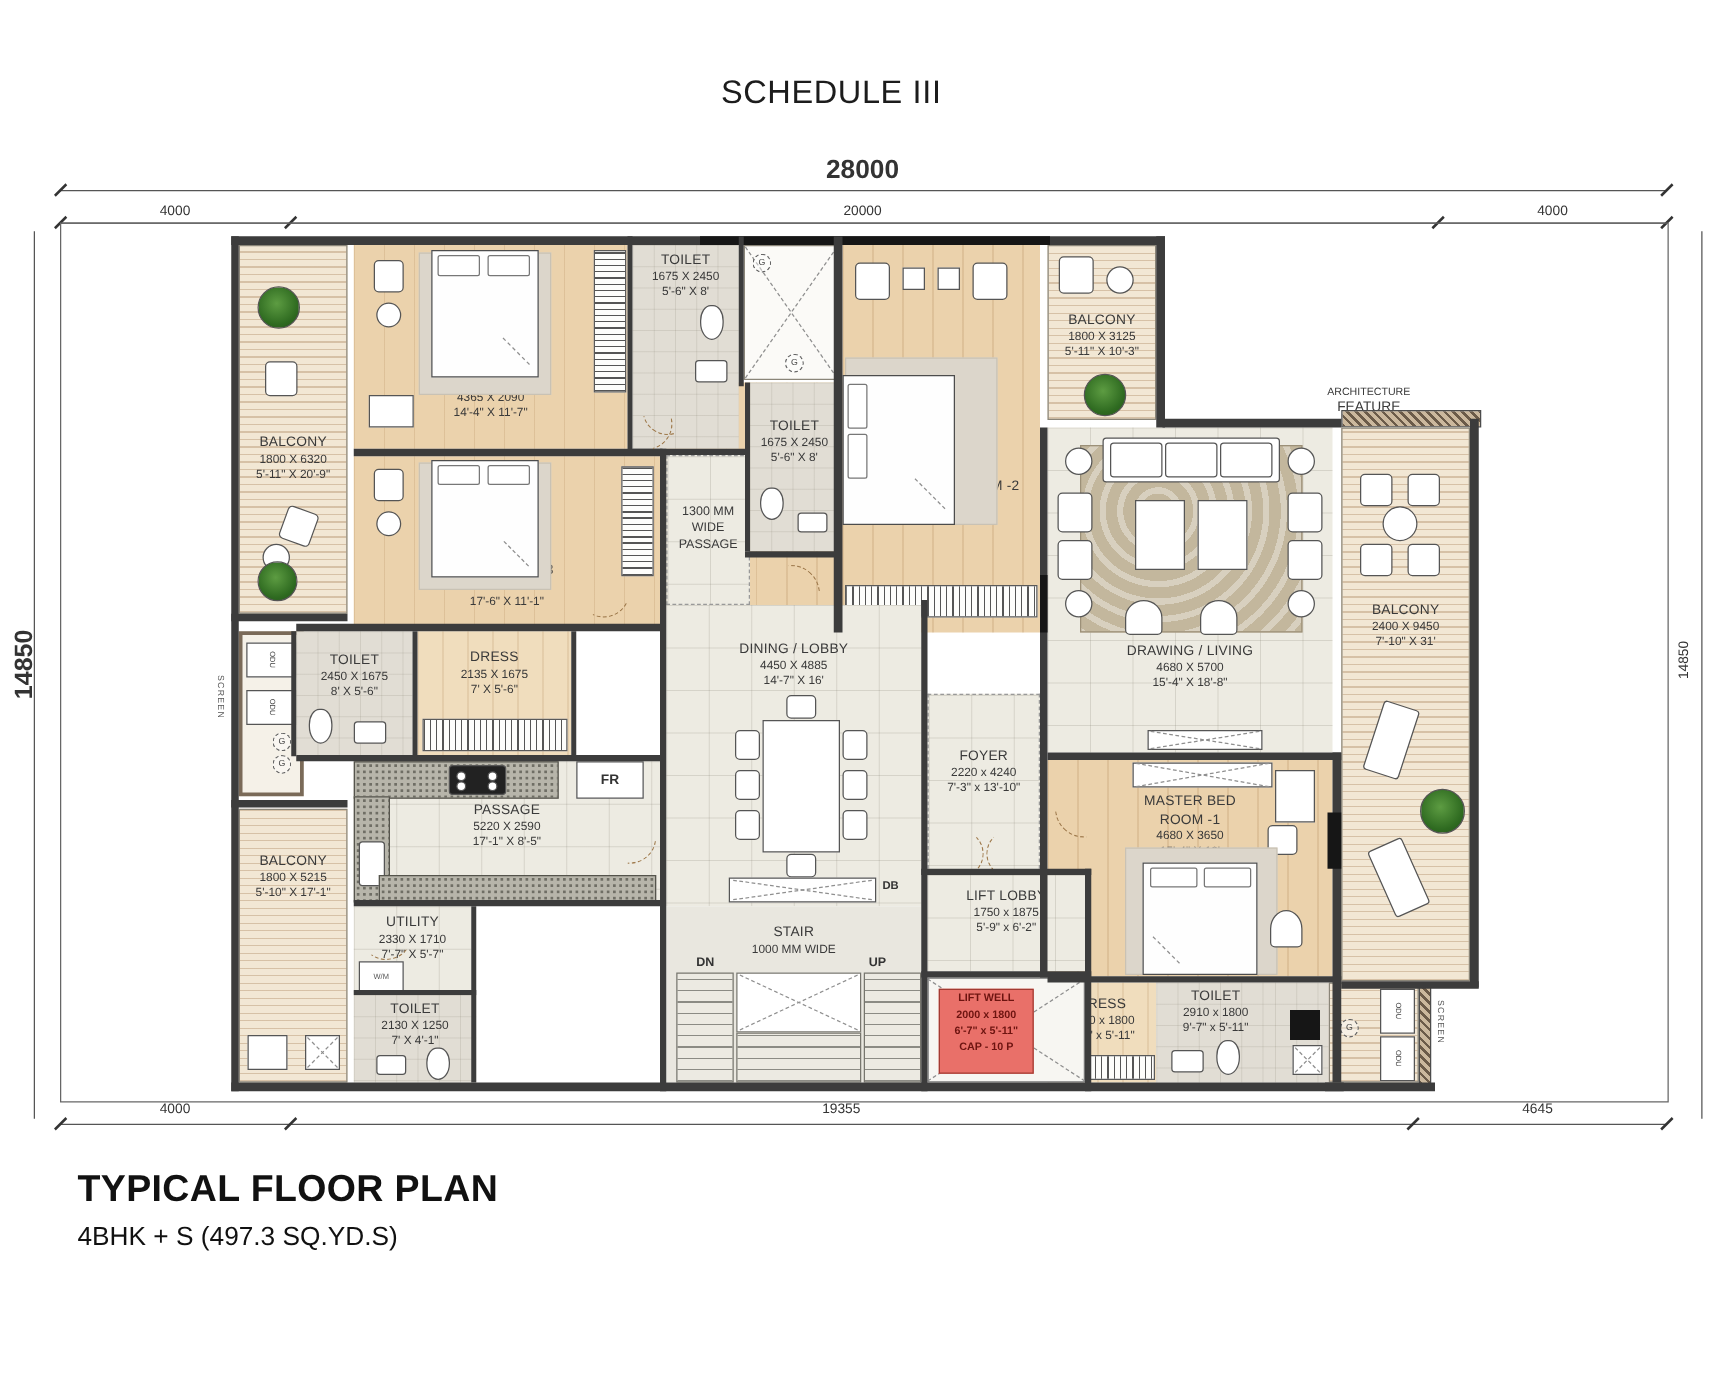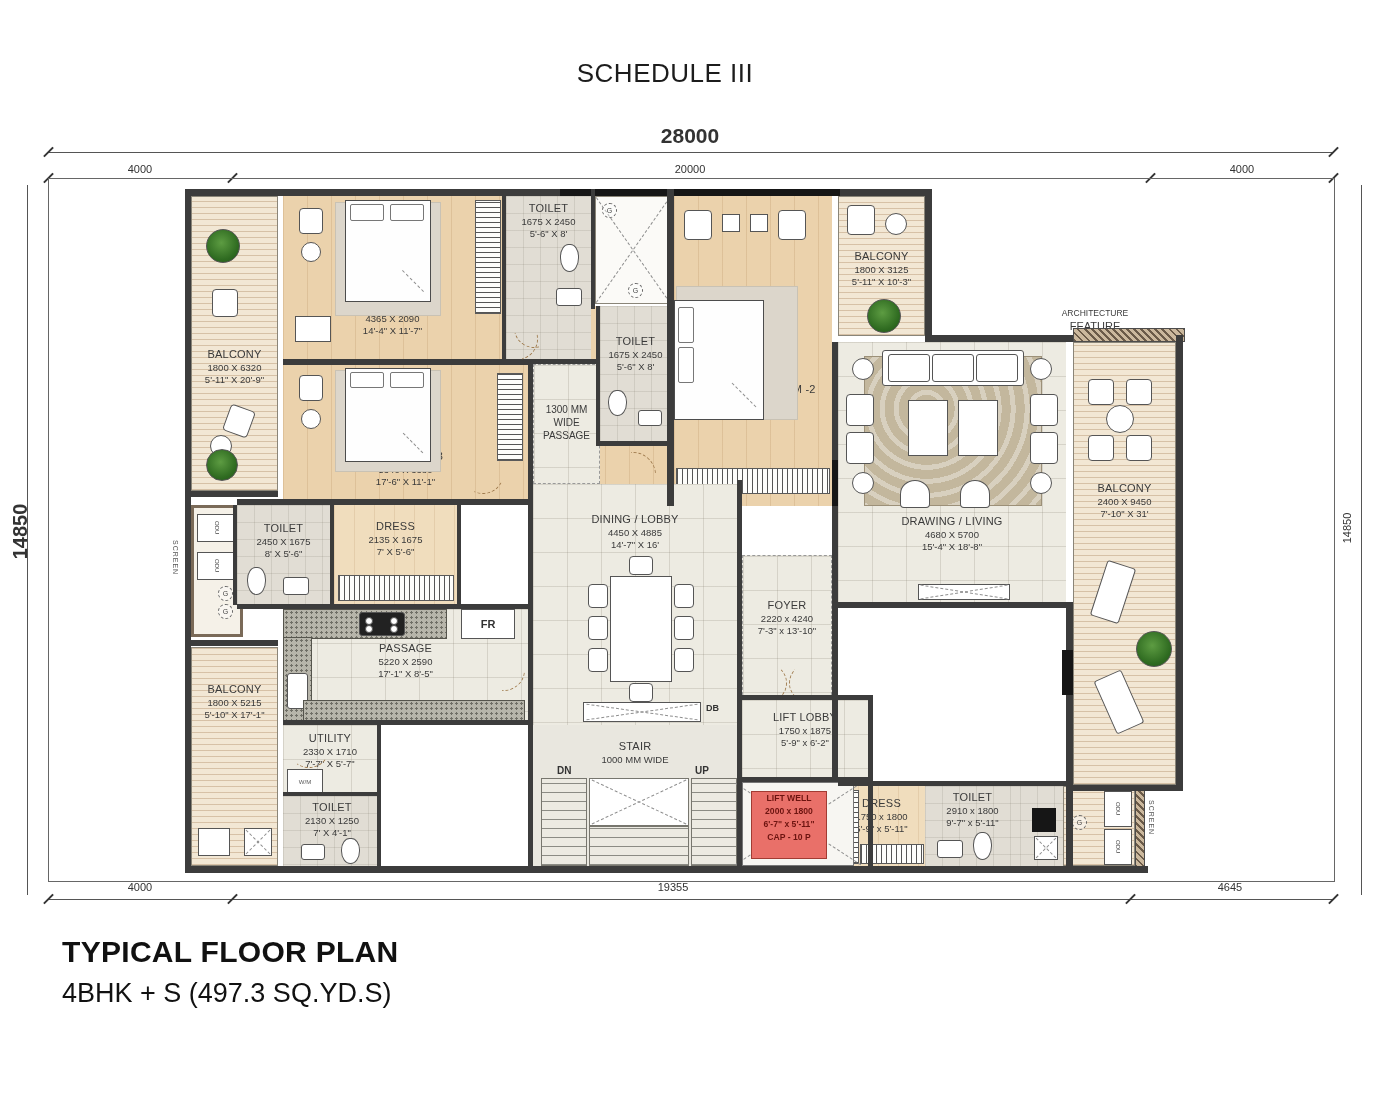--- a/index.html
+++ b/index.html
@@ -50,21 +50,21 @@
   .tinybox{position:absolute;background:#fff;border:1.1px solid #555;display:flex;align-items:center;justify-content:center}
   .vrot{transform:rotate(-90deg)}
 </style>
 </head>
 <body>
 
 <div class="sheet">
 
   <div class="abs" style="left:480px;top:58px;width:370px;text-align:center;font-size:26px;color:#1c1c1c;letter-spacing:.5px">SCHEDULE III</div>
   <div class="abs" style="left:62px;top:935px;font-size:30px;font-weight:800;color:#111;letter-spacing:.3px">TYPICAL FLOOR PLAN</div>
-  <div class="abs" style="left:62px;top:978px;font-size:27px;color:#111">4BHK + S (497.3 SQ.YD.S)</div>
+  <div class="abs" style="left:62px;top:978px;font-size:21px;color:#111">4BHK + S (497.3 SQ.YD.S)</div>
 
   <div class="dim" style="left:620px;top:124px;width:140px;font-size:21px;font-weight:700">28000</div>
   <div class="dline" style="left:48px;top:152px;width:1285px;height:1px"></div>
   <div class="dim" style="left:90px;top:163px;width:100px">4000</div>
   <div class="dim" style="left:640px;top:163px;width:100px">20000</div>
   <div class="dim" style="left:1192px;top:163px;width:100px">4000</div>
   <div class="dline" style="left:48px;top:178px;width:1285px;height:1px"></div>
   <div class="tick" style="left:42px;top:151px"></div>
   <div class="tick" style="left:1327px;top:151px"></div>
   <div class="tick" style="left:42px;top:177px"></div>
@@ -346,20 +346,42 @@
       <div class="rname">FOYER</div>
       <div class="rdim">2220 x 4240</div>
       <div class="rdim">7'-3" x 13'-10"</div>
     </div>
     <div class="arc" style="left:6px;top:108px;width:36px;height:36px;transform:rotate(90deg)"></div>
     <div class="arc" style="left:46px;top:108px;width:36px;height:36px;transform:rotate(-90deg)"></div>
   </div>
   <div class="sml" style="left:706px;top:703px">DB</div>
   <div class="sml" style="left:812px;top:703px">LV</div>
 
+  <div class="room wood" style="left:838px;top:608px;width:228px;height:173px;border:none">
+    <div class="rlabel" style="top:26px">
+      <div class="rname">MASTER BED</div>
+      <div class="rname">ROOM -1</div>
+      <div class="rdim">4680 X 3650</div>
+      <div class="rdim">15'-4" X 12'</div>
+    </div>
+    <div class="tinybox" style="left:68px;top:2px;width:110px;height:18px">
+      <div class="xl" style="width:108px;--a:10deg"></div>
+        <div class="xl" style="width:108px;--a:-10deg"></div>
+    </div>
+    <div class="tinybox" style="left:182px;top:8px;width:30px;height:40px"></div>
+    <div class="chair" style="left:176px;top:52px;width:22px;height:22px"></div>
+    <div class="rug" style="left:62px;top:70px;width:120px;height:100px"></div>
+    <div class="bed" style="left:76px;top:82px;width:90px;height:88px">
+      <div class="pil" style="left:5px;top:3px;width:36px;height:14px"></div>
+      <div class="pil" style="left:48px;top:3px;width:36px;height:14px"></div>
+      <div class="xl" style="width:30px;--a:45deg;left:20%;top:78%"></div>
+    </div>
+    <div class="chair" style="left:178px;top:120px;width:24px;height:28px;border-radius:50% 50% 4px 4px"></div>
+    <div class="arc" style="left:6px;top:16px;width:44px;height:44px;transform:rotate(220deg)"></div>
+  </div>
 
   <div class="room woodl" style="left:838px;top:786px;width:87px;height:80px;border:none">
     <div class="rlabel" style="top:10px">
       <div class="rname">DRESS</div>
       <div class="rdim">1750 x 1800</div>
       <div class="rdim">5'-9" x 5'-11"</div>
     </div>
     <div class="wrdv" style="left:1px;top:4px;width:18px;height:72px"></div>
     <div class="wrd" style="left:22px;top:58px;width:62px;height:18px"></div>
   </div>
@@ -433,21 +455,21 @@
   </div>
 
   <div class="room tile" style="left:742px;top:700px;width:126px;height:77px;border:none">
     <div class="rlabel" style="top:10px">
       <div class="rname">LIFT LOBBY</div>
       <div class="rdim">1750 x 1875</div>
       <div class="rdim">5'-9" x 6'-2"</div>
     </div>
   </div>
 
-  <div class="room plain" style="left:742px;top:782px;width:112px;height:84px;border:1px solid #777">
+  <div class="room plain" style="left:742px;top:782px;width:126px;height:84px;border:1px solid #777">
     <div class="xl" style="width:150px;--a:33deg"></div>
       <div class="xl" style="width:150px;--a:-33deg"></div>
     <div class="redbox" style="left:8px;top:8px;width:74px;height:66px">
       <div class="lifttxt">
         <div>LIFT WELL</div>
         <div>2000 x 1800</div>
         <div>6'-7" x 5'-11"</div>
         <div>CAP - 10 P</div>
       </div>
     </div>

